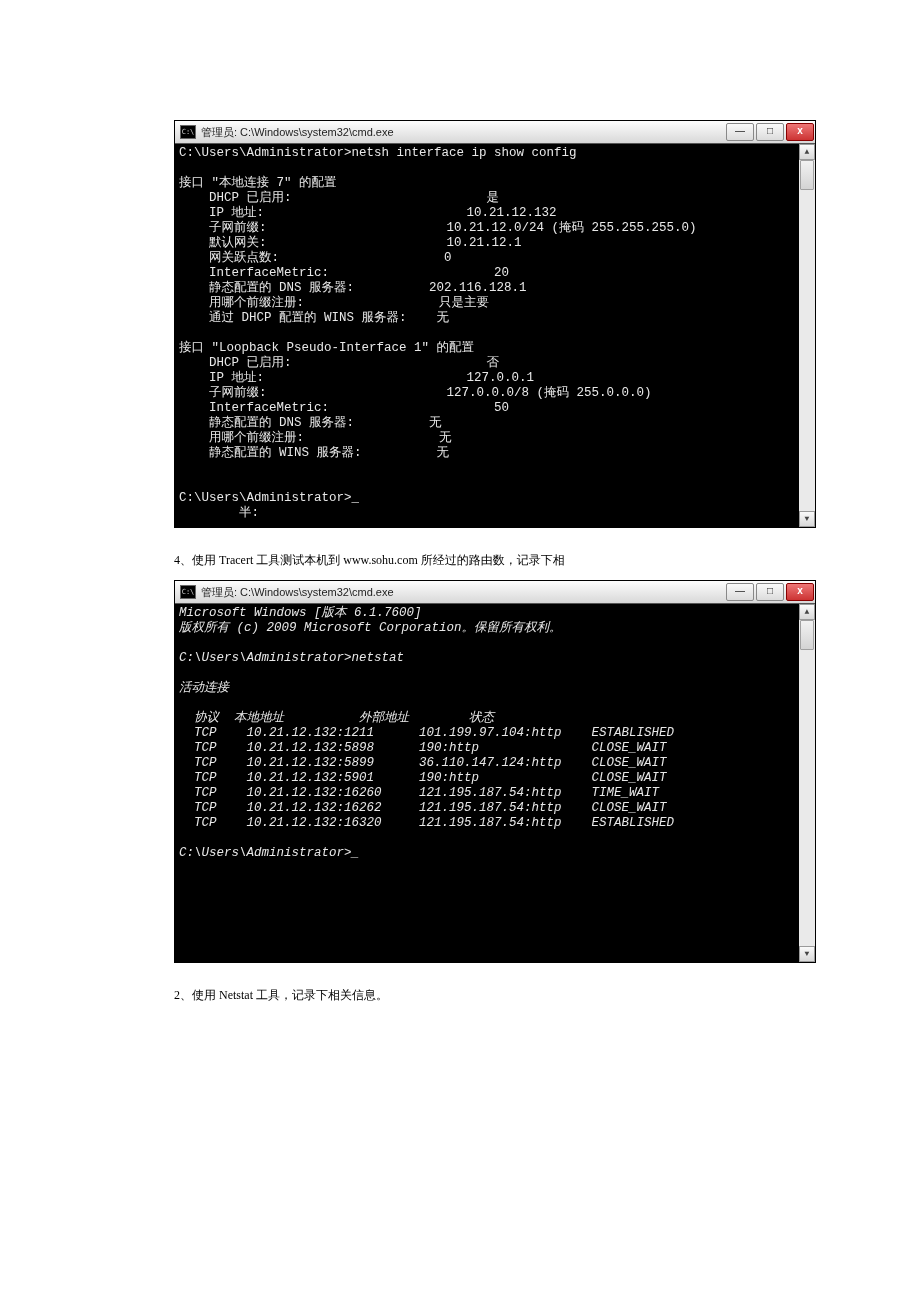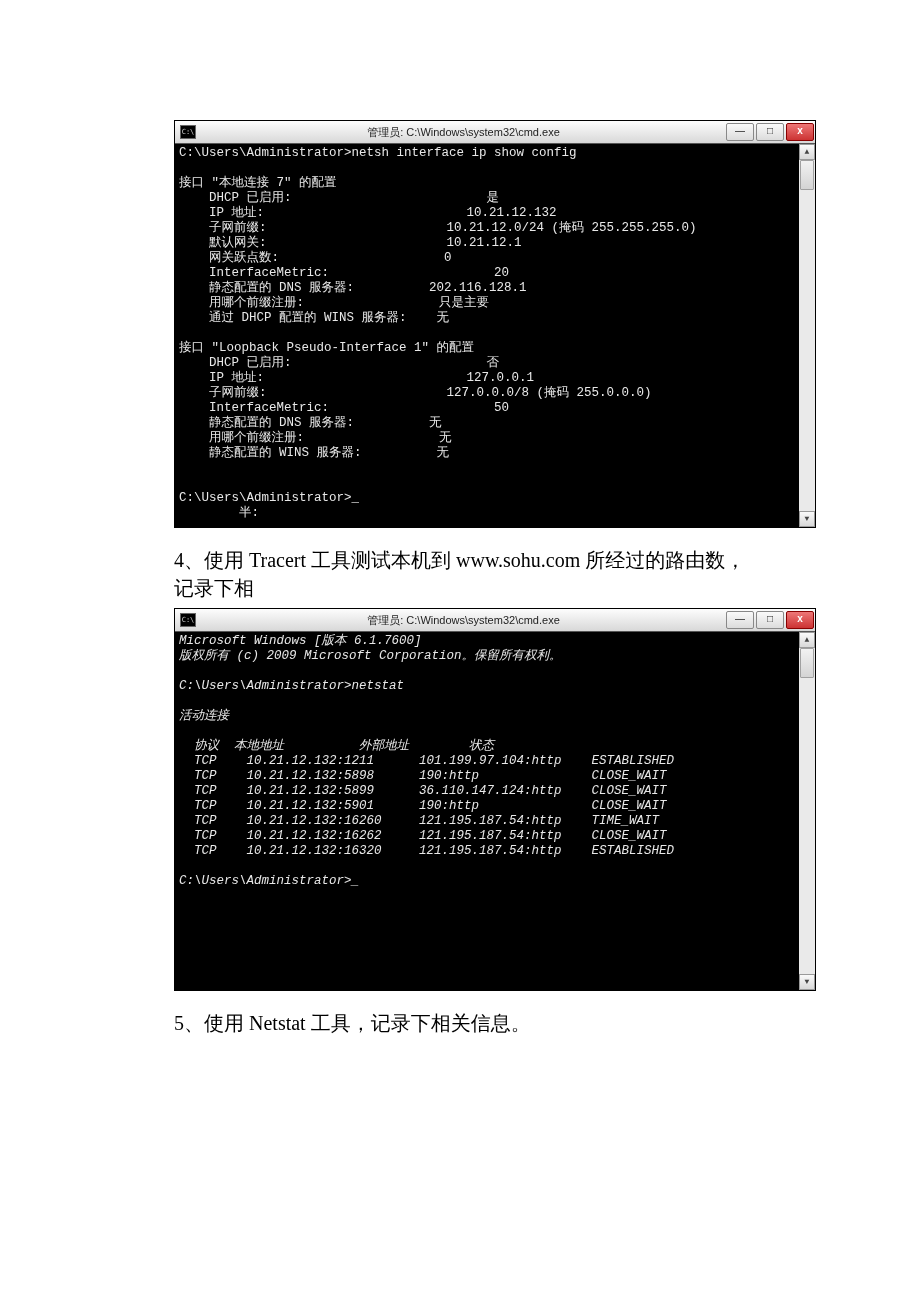--- a/index.html
+++ b/index.html
@@ -35,21 +35,21 @@
     margin: 0 5px 0 5px;
     background: #000;
     border: 1px solid #666;
     display: flex;
     align-items: center;
     justify-content: center;
     color: #ccc;
     font-size: 7px;
     font-family: monospace;
   }
-  .titlebar .tb-title { flex: 1; text-align: center; }
+  .titlebar .tb-title { flex: 1; }
   .titlebar .tb-btns { display: flex; }
   .titlebar .tb-btn {
     width: 28px;
     height: 18px;
     margin-right: 2px;
     background: linear-gradient(#fafafa,#dcdcdc);
     border: 1px solid #888;
     border-radius: 2px;
     box-sizing: border-box;
     font-size: 10px;
@@ -103,21 +103,21 @@
   }
   .sb-thumb {
     position: absolute;
     left: 1px;
     right: 1px;
     background: linear-gradient(#f2f2f2,#d4d4d4);
     border: 1px solid #a0a0a0;
     border-radius: 1px;
   }
   .doc-para {
-    font-size: 20px;
+    font-size: 12px;
     line-height: 28px;
     margin: 10px 0 6px 0;
   }
   .doc-para.indent { text-indent: 2em; }
 </style>
 </head>
 <body>
 
 <div class="page">
 
@@ -201,15 +201,15 @@
 
 </span><div class="scrollbar">
         <div class="sb-arrow">▲</div>
         <div class="sb-track">
           <div class="sb-thumb" style="top:0;height:28px"></div>
         </div>
         <div class="sb-arrow">▼</div>
       </div></div>
   </div>
 
-  <div class="doc-para">5、使用 Netstat 工具，记录下相关信息。</div>
+  <div class="doc-para">2、使用 Netstat 工具，记录下相关信息。</div>
 
 </div>
 
 </body></html>

